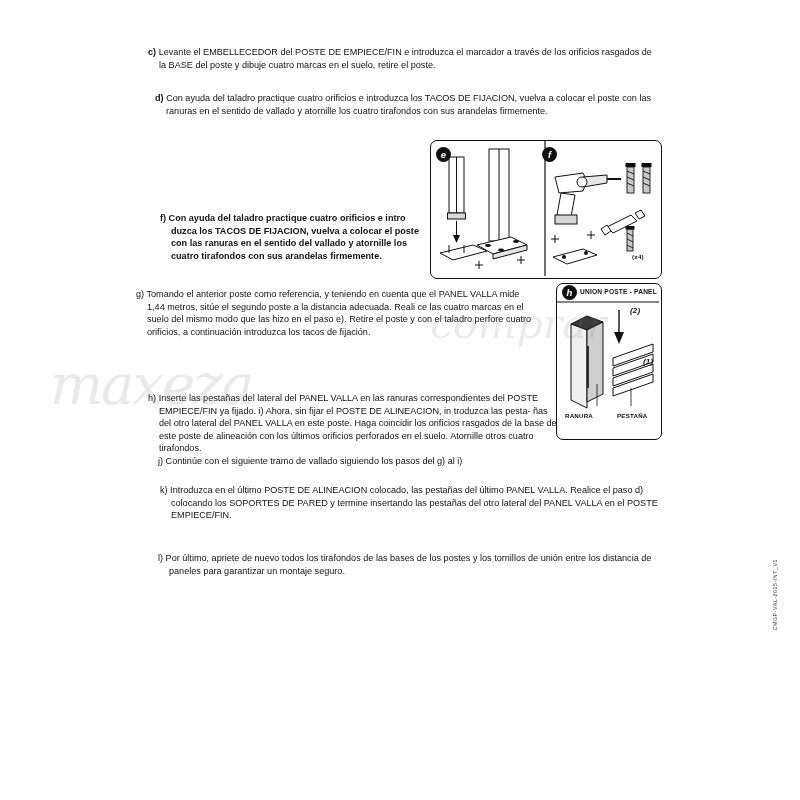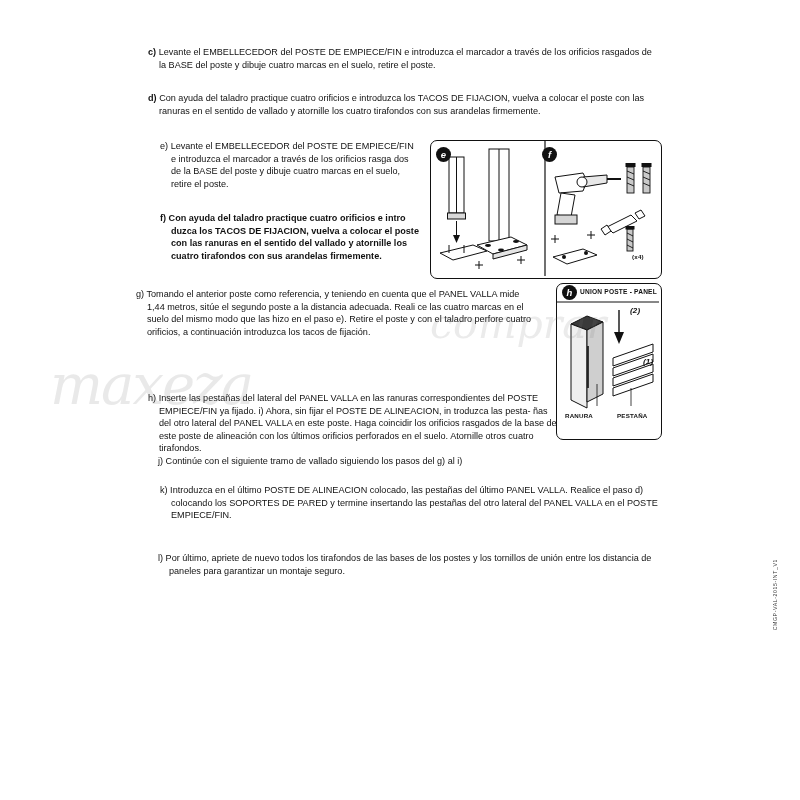--- a/index.html
+++ b/index.html
@@ -58,21 +58,21 @@
     position: absolute;
     font-size: 9.1px;
     line-height: 12.6px;
     color: #111;
   }
   .txt b { font-weight: bold; }
   .lead {
     font-weight: bold;
   }
   .blk-c { left: 148px; top: 46px;  width: 512px; }
-  .blk-d { left: 148px; top: 92px;  width: 512px; }
+  .blk-d { left: 155px; top: 92px;  width: 512px; }
   .blk-e { left: 160px; top: 140px; width: 258px; }
   .blk-f { left: 160px; top: 212px; width: 262px; font-weight: bold; }
   .blk-g { left: 136px; top: 288px; width: 398px; }
   .blk-h { left: 148px; top: 367px; width: 410px; margin-top: 25px; }
   .blk-j { left: 158px; top: 455px; width: 460px; }
   .blk-k { left: 160px; top: 484px; width: 500px; }
   .blk-l { left: 158px; top: 552px; width: 500px; }
 
   .hang { display: block; text-indent: -11px; padding-left: 11px; }
 
@@ -143,26 +143,20 @@
     </span>
   </div>
 
   <div class="txt blk-d">
     <span class="hang">
       <b class="lead">d)</b>
       <span>Con ayuda del taladro practique cuatro orificios e introduzca los TACOS DE FIJACION, vuelva a colocar el poste con las ranuras en el sentido de vallado y atornille los cuatro tirafondos con sus arandelas firmemente.</span>
     </span>
   </div>
 
-  <div class="txt blk-e">
-    <span class="hang">
-      <span>e)</span>
-      <span>Levante el EMBELLECEDOR del POSTE DE EMPIECE/FIN e introduzca el marcador a través de los orificios rasga dos de la BASE del poste y dibuje cuatro marcas en el suelo, retire el poste.</span>
-    </span>
-  </div>
 
   <div class="txt blk-f">
     <span class="hang">
       <span>f)</span>
       <span>Con ayuda del taladro practique cuatro orificios e intro duzca los TACOS DE FIJACION, vuelva a colocar el poste con las ranuras en el sentido del vallado y atornille los cuatro tirafondos con sus arandelas firmemente.</span>
     </span>
   </div>
 
   <div class="txt blk-g">
     <span class="hang">

